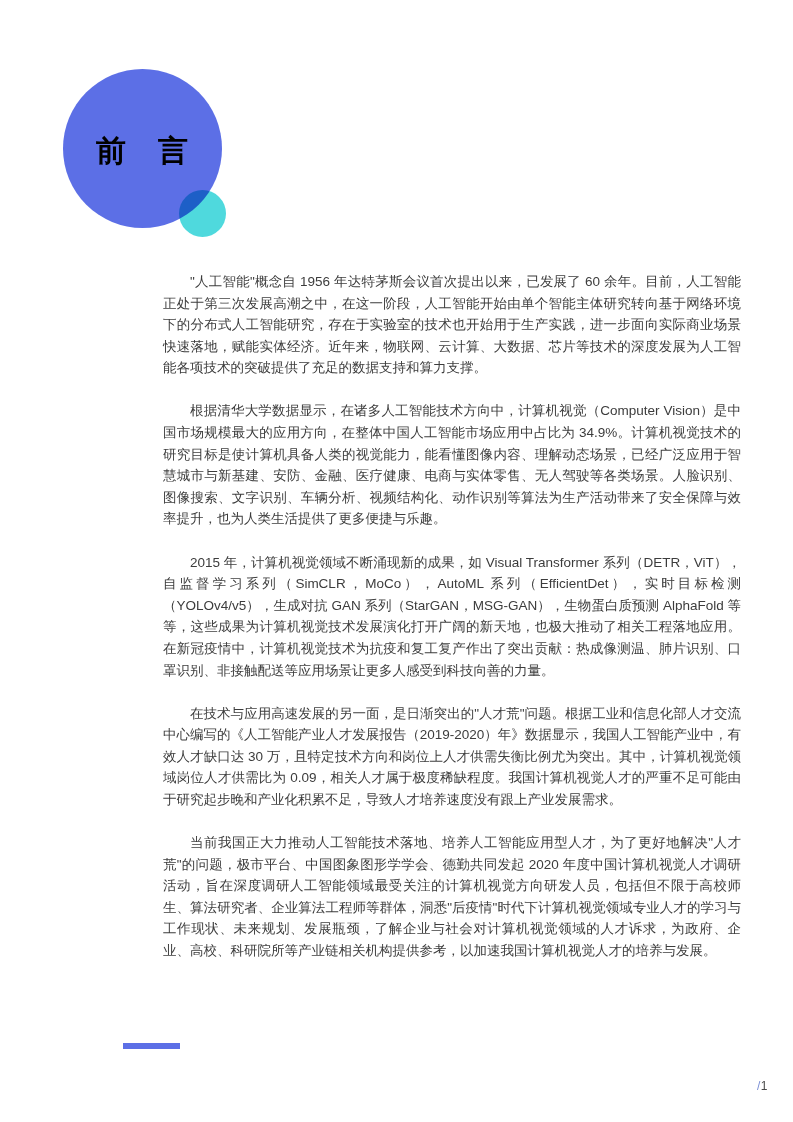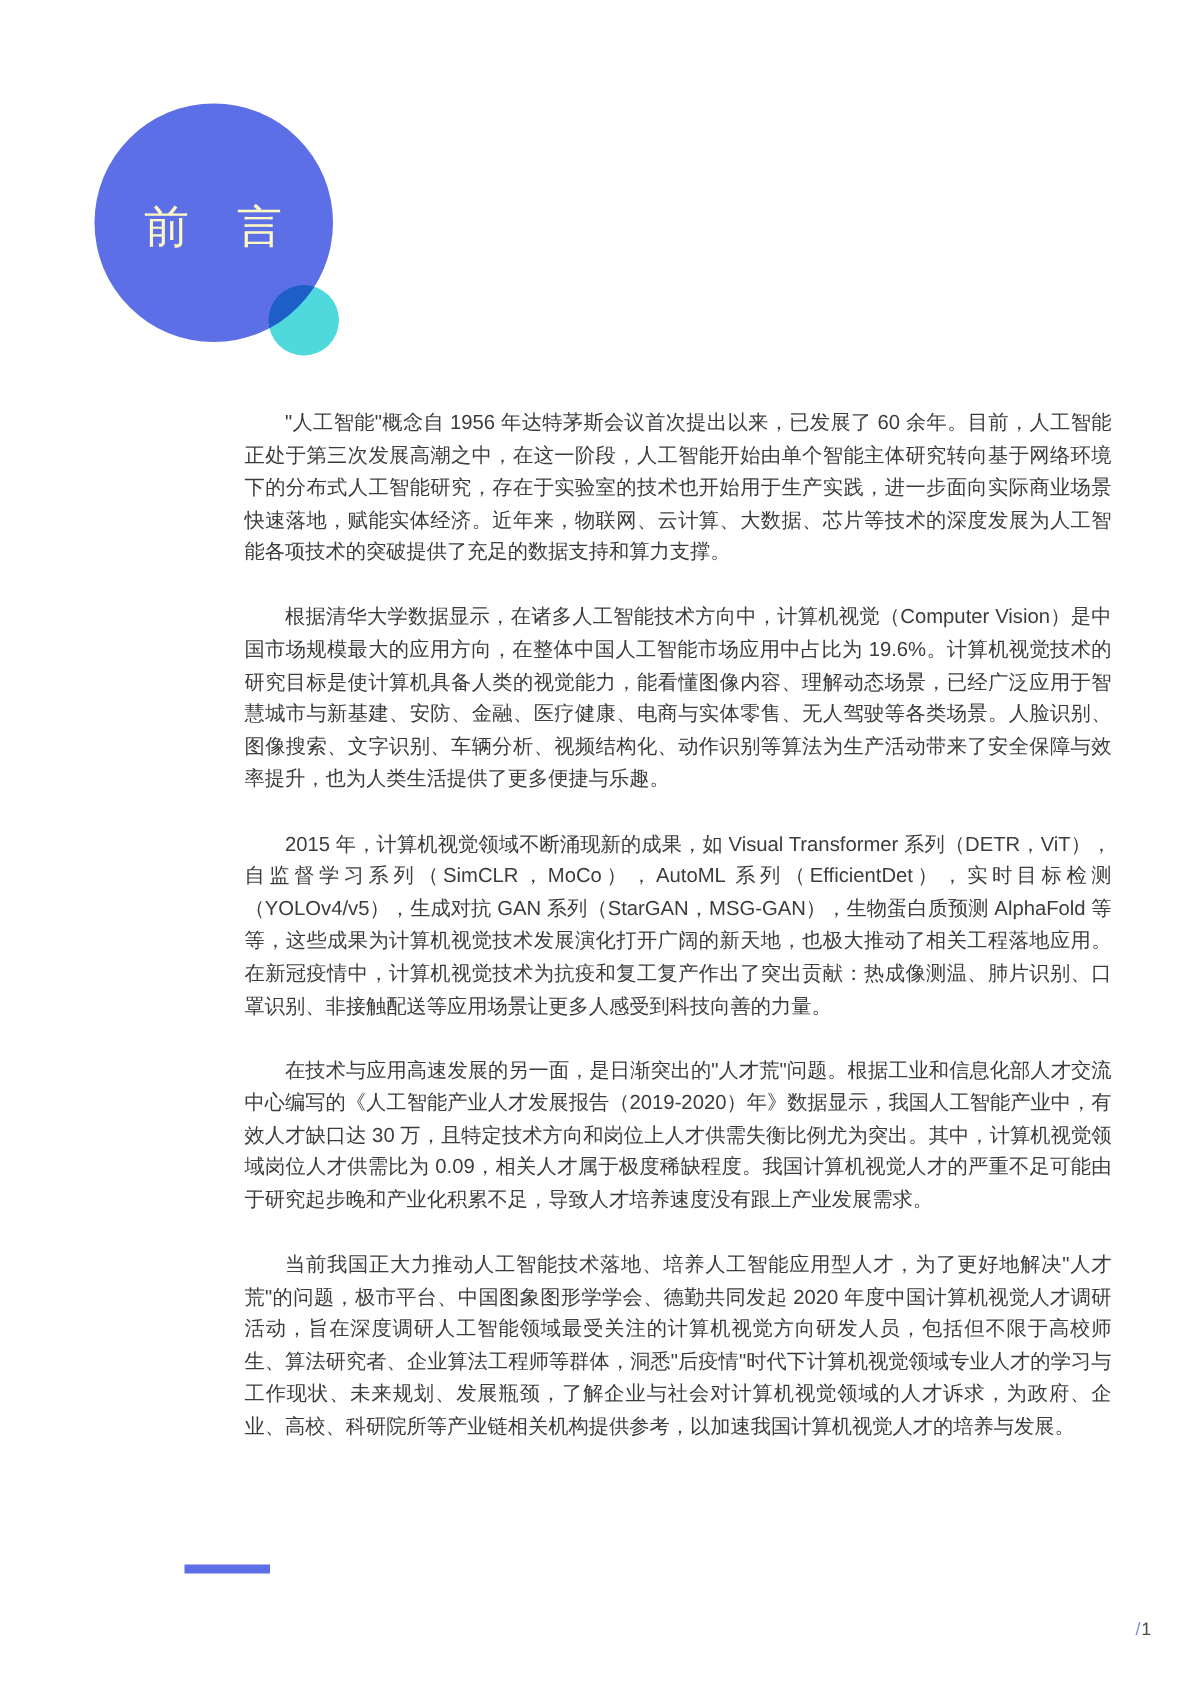--- a/index.html
+++ b/index.html
@@ -14,23 +14,23 @@
   
   .circle-main {
     position: absolute; left: 63px; top: 69px;
     width: 159px; height: 159px;
     border-radius: 50%;
     background: #5c6fe6;
     display: flex; align-items: center; justify-content: center;
     z-index: 1;
   }
   .section-title {
-    color: #fef9c3;
+    color: #000000;
     font-size: 30px;
-    font-weight: normal;
+    font-weight: bold;
     letter-spacing: 1px;
     padding-top: 6px;
     white-space: pre;
   }
   .circle-accent {
     position: absolute; left: 179px; top: 190px;
     width: 47px; height: 47px;
     border-radius: 50%;
     background: #4fd9dd;
     mix-blend-mode: multiply;
@@ -69,21 +69,21 @@
 </head>
 <body>
 
 <div class="circle-main">
   <span class="section-title">前　言</span>
 </div>
 <div class="circle-accent"></div>
 
 <div class="content">
   <p>"人工智能"概念自 1956 年达特茅斯会议首次提出以来，已发展了 60 余年。目前，人工智能正处于第三次发展高潮之中，在这一阶段，人工智能开始由单个智能主体研究转向基于网络环境下的分布式人工智能研究，存在于实验室的技术也开始用于生产实践，进一步面向实际商业场景快速落地，赋能实体经济。近年来，物联网、云计算、大数据、芯片等技术的深度发展为人工智能各项技术的突破提供了充足的数据支持和算力支撑。</p>
-  <p>根据清华大学数据显示，在诸多人工智能技术方向中，计算机视觉（Computer Vision）是中国市场规模最大的应用方向，在整体中国人工智能市场应用中占比为 19.6%。计算机视觉技术的研究目标是使计算机具备人类的视觉能力，能看懂图像内容、理解动态场景，已经广泛应用于智慧城市与新基建、安防、金融、医疗健康、电商与实体零售、无人驾驶等各类场景。人脸识别、图像搜索、文字识别、车辆分析、视频结构化、动作识别等算法为生产活动带来了安全保障与效率提升，也为人类生活提供了更多便捷与乐趣。</p>
+  <p>根据清华大学数据显示，在诸多人工智能技术方向中，计算机视觉（Computer Vision）是中国市场规模最大的应用方向，在整体中国人工智能市场应用中占比为 34.9%。计算机视觉技术的研究目标是使计算机具备人类的视觉能力，能看懂图像内容、理解动态场景，已经广泛应用于智慧城市与新基建、安防、金融、医疗健康、电商与实体零售、无人驾驶等各类场景。人脸识别、图像搜索、文字识别、车辆分析、视频结构化、动作识别等算法为生产活动带来了安全保障与效率提升，也为人类生活提供了更多便捷与乐趣。</p>
   <p>2015 年，计算机视觉领域不断涌现新的成果，如 Visual Transformer 系列（DETR，ViT），自监督学习系列（SimCLR，MoCo），AutoML 系列（EfficientDet），实时目标检测（YOLOv4/v5），生成对抗 GAN 系列（StarGAN，MSG-GAN），生物蛋白质预测 AlphaFold 等等，这些成果为计算机视觉技术发展演化打开广阔的新天地，也极大推动了相关工程落地应用。在新冠疫情中，计算机视觉技术为抗疫和复工复产作出了突出贡献：热成像测温、肺片识别、口罩识别、非接触配送等应用场景让更多人感受到科技向善的力量。</p>
   <p>在技术与应用高速发展的另一面，是日渐突出的"人才荒"问题。根据工业和信息化部人才交流中心编写的《人工智能产业人才发展报告（2019-2020）年》数据显示，我国人工智能产业中，有效人才缺口达 30 万，且特定技术方向和岗位上人才供需失衡比例尤为突出。其中，计算机视觉领域岗位人才供需比为 0.09，相关人才属于极度稀缺程度。我国计算机视觉人才的严重不足可能由于研究起步晚和产业化积累不足，导致人才培养速度没有跟上产业发展需求。</p>
   <p>当前我国正大力推动人工智能技术落地、培养人工智能应用型人才，为了更好地解决"人才荒"的问题，极市平台、中国图象图形学学会、德勤共同发起 2020 年度中国计算机视觉人才调研活动，旨在深度调研人工智能领域最受关注的计算机视觉方向研发人员，包括但不限于高校师生、算法研究者、企业算法工程师等群体，洞悉"后疫情"时代下计算机视觉领域专业人才的学习与工作现状、未来规划、发展瓶颈，了解企业与社会对计算机视觉领域的人才诉求，为政府、企业、高校、科研院所等产业链相关机构提供参考，以加速我国计算机视觉人才的培养与发展。</p>
 </div>
 
 <div class="accent-bar"></div>
 
 <div class="page-number">
   <span class="slash">/</span><span class="num">1</span>
 </div>

